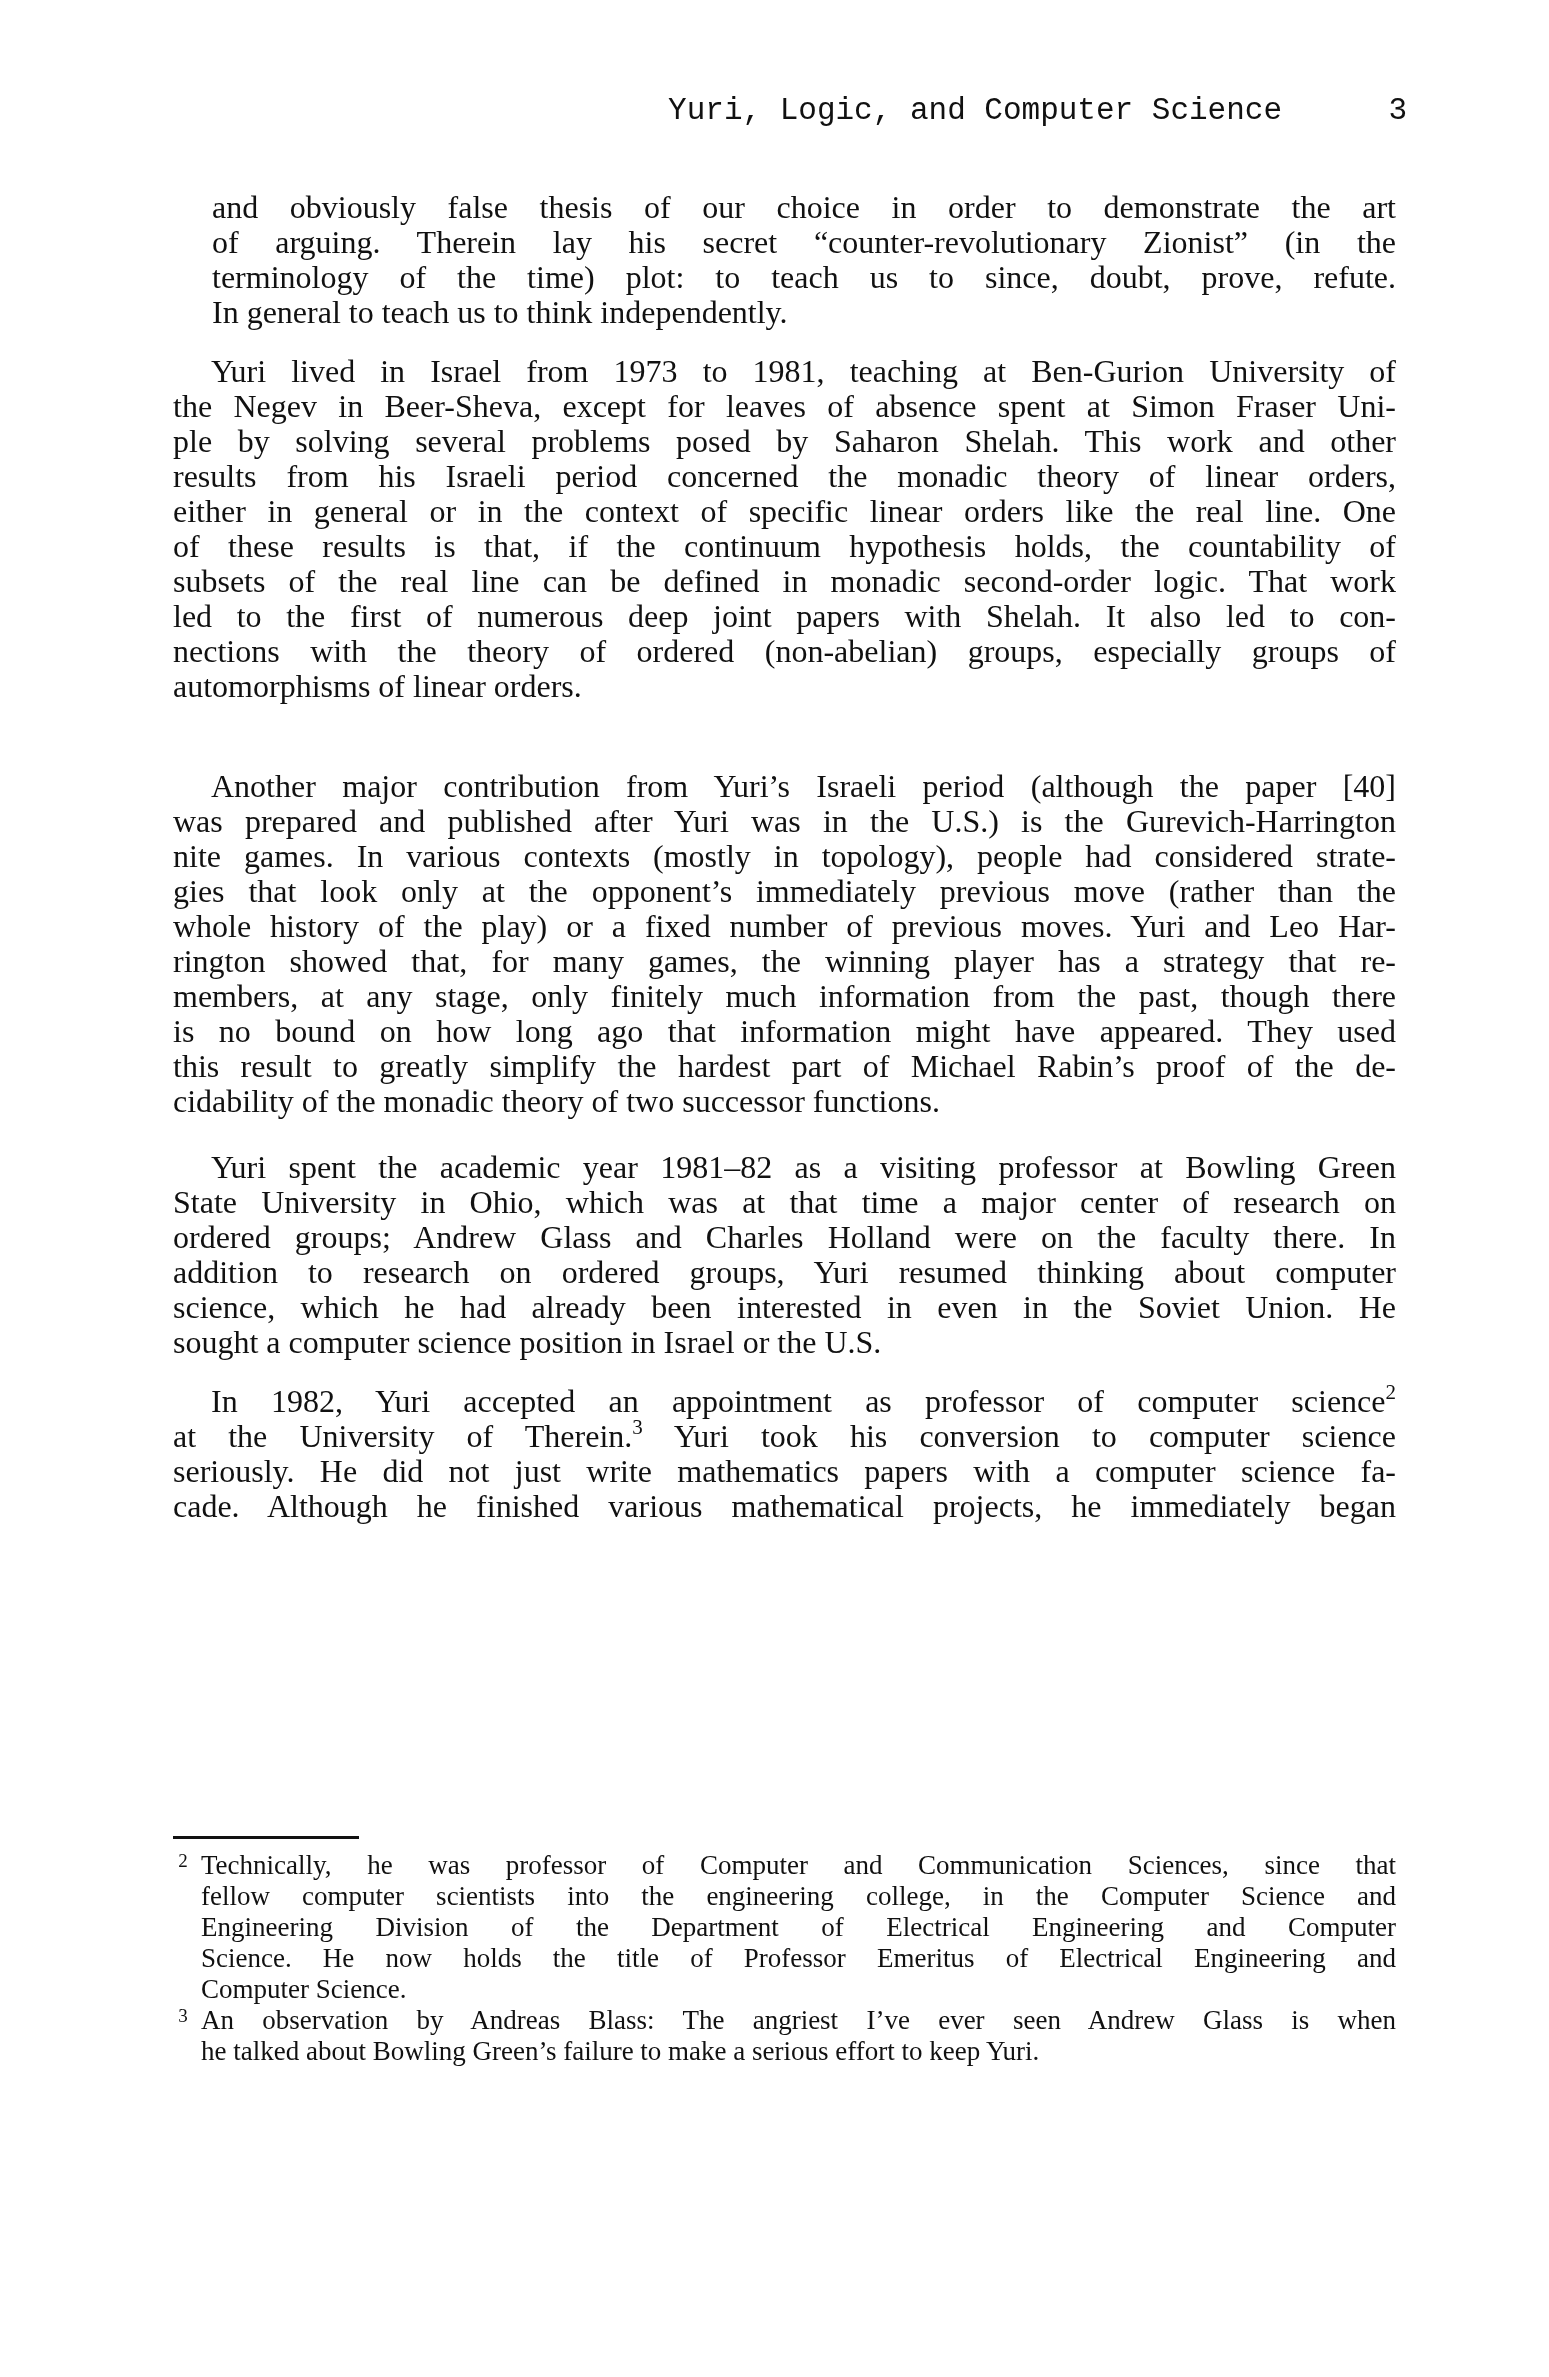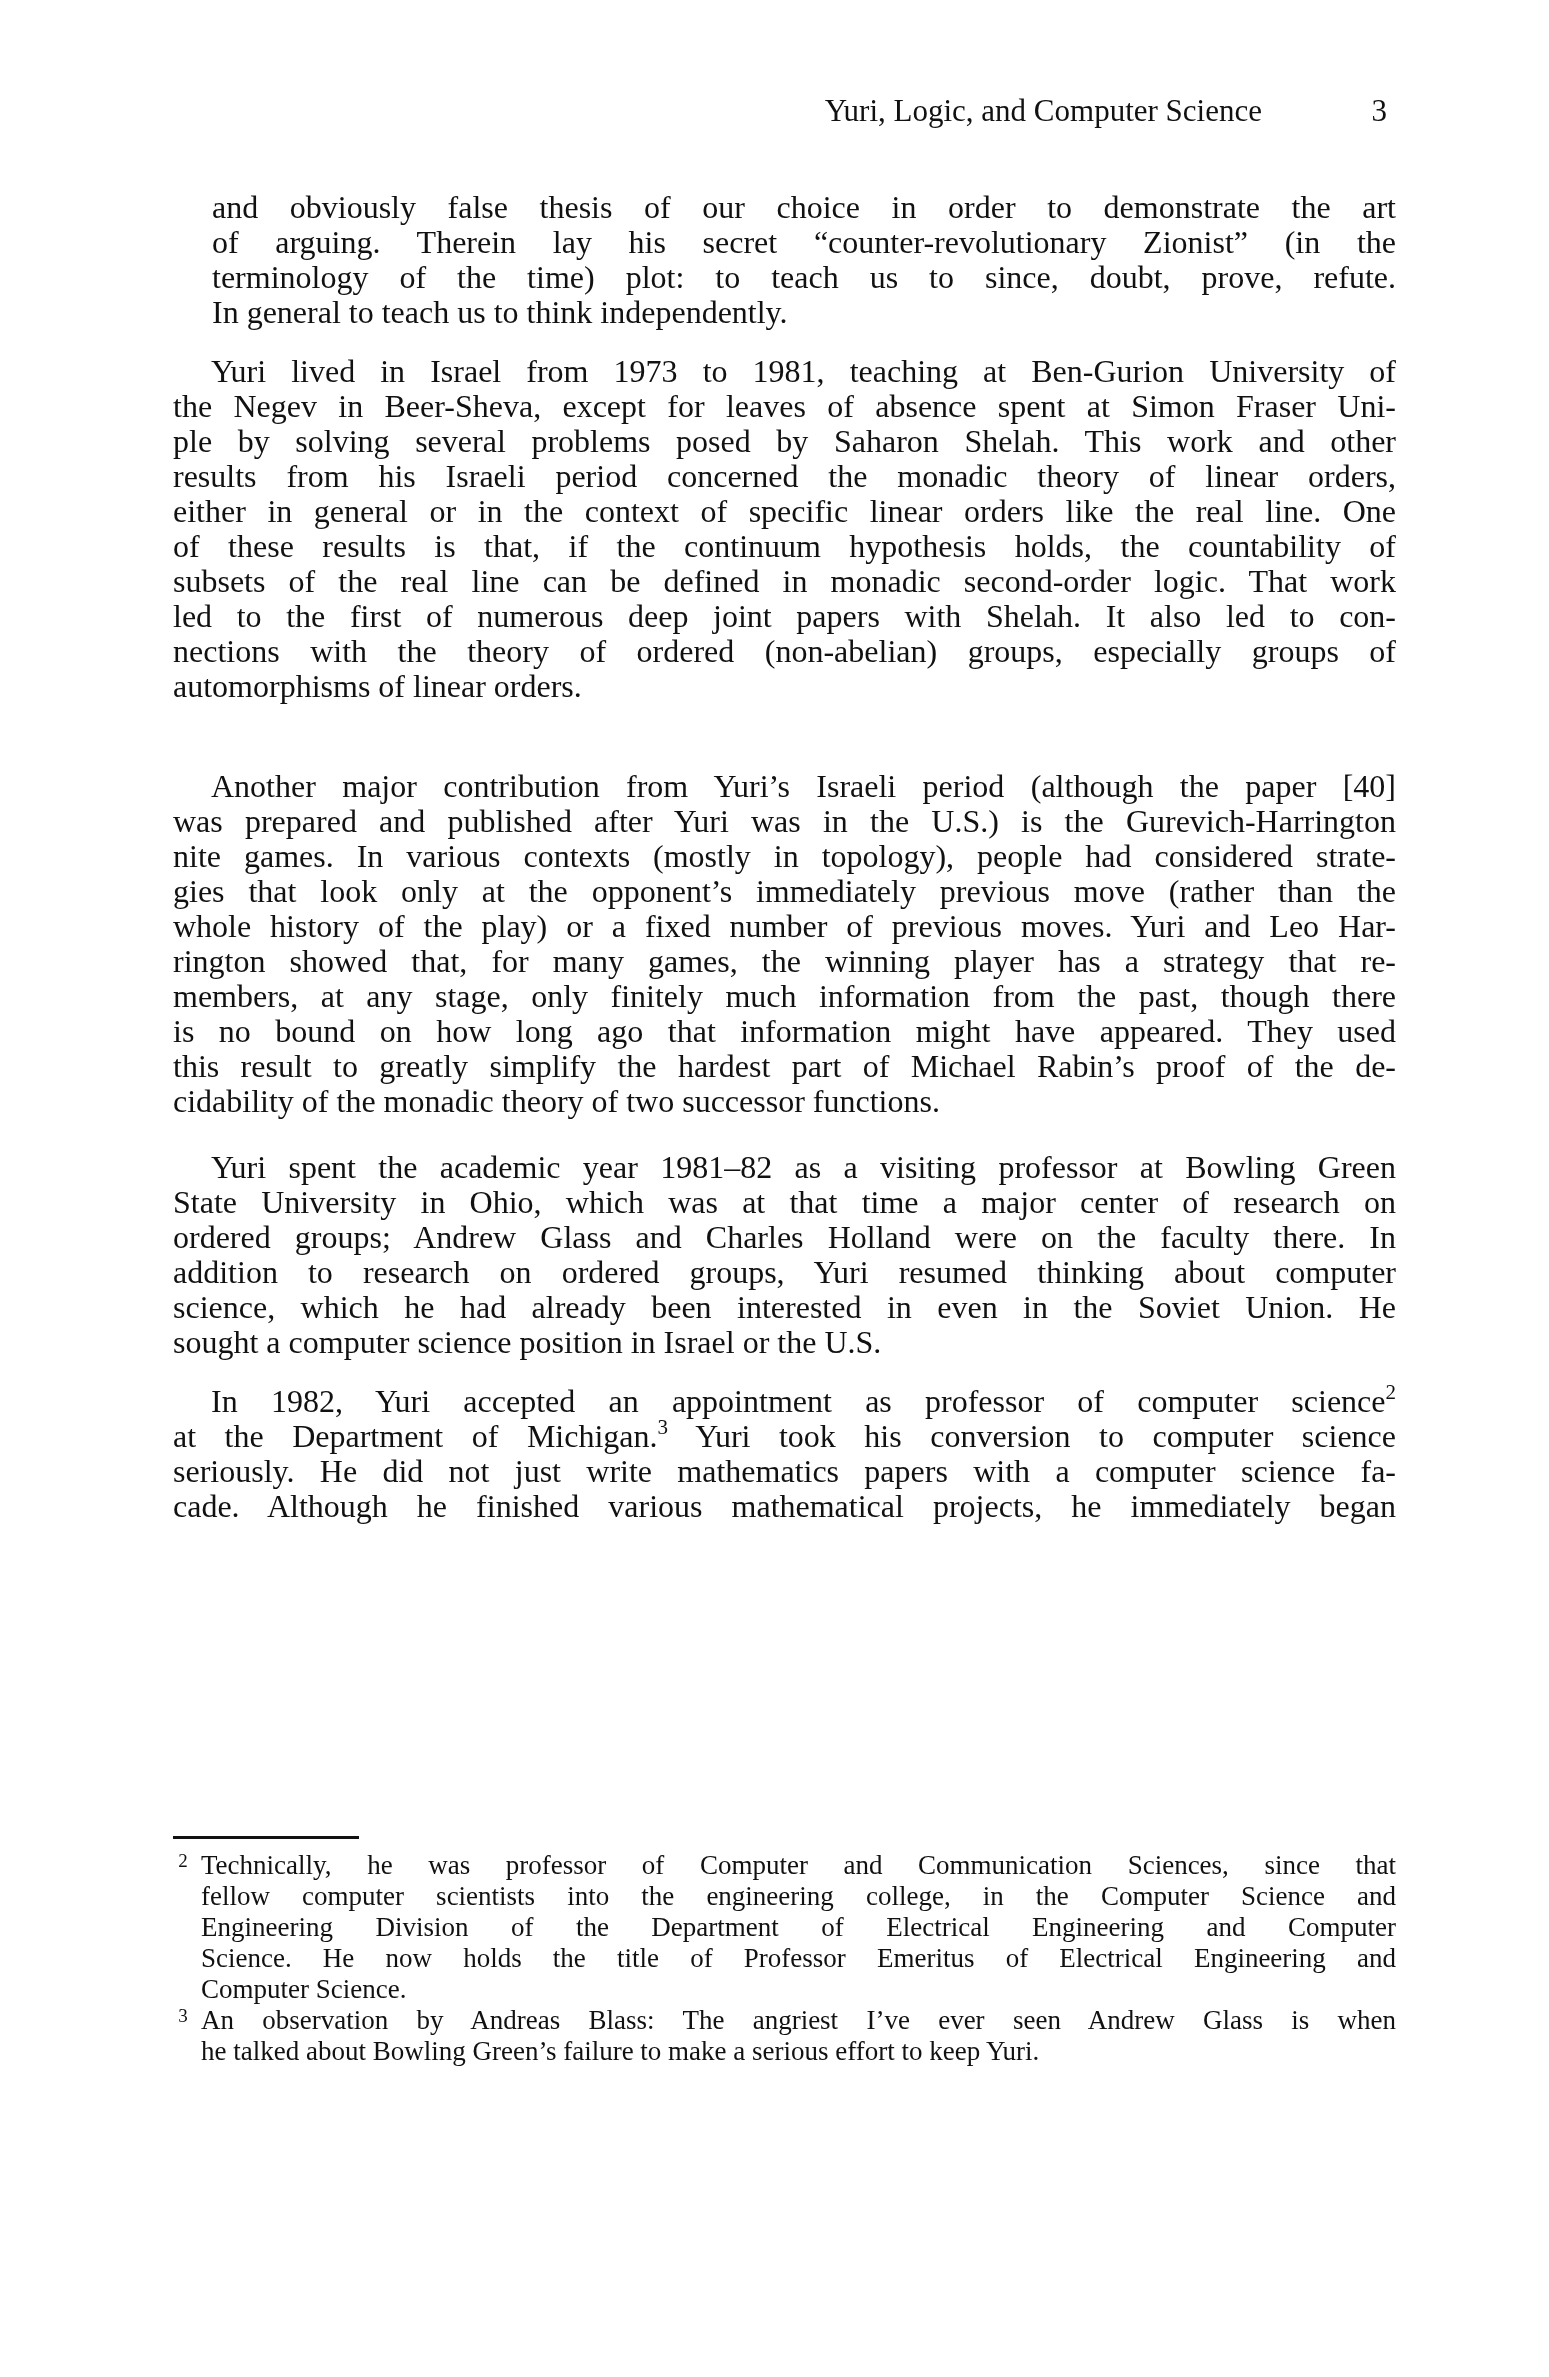--- a/index.html
+++ b/index.html
@@ -17,24 +17,24 @@
     }
     .page {
       position: absolute;
       left: 0; top: 0;
       width: 1549px;
       height: 2377px;
     }
     .running-head {
       position: absolute;
       top: 93px;
-      left: 164px;
+      left: 184px;
       width: 1223px;
       height: 35px;
-      font-family: Liberation Serif, serif;
+      font-family: Liberation Mono, monospace;
       font-size: 31px;
       line-height: 35px;
     }
     .running-title {
       position: absolute;
       right: 125px;
       top: 0;
       white-space: nowrap;
     }
     .page-number {
@@ -161,21 +161,21 @@
     <span class="line"><span class="indent-space"></span><span>Yuri spent the academic year 1981–82 as a visiting professor at Bowling Green</span></span>
     <span class="line">State University in Ohio, which was at that time a major center of research on</span>
     <span class="line">ordered groups; Andrew Glass and Charles Holland were on the faculty there. In</span>
     <span class="line">addition to research on ordered groups, Yuri resumed thinking about computer</span>
     <span class="line">science, which he had already been interested in even in the Soviet Union. He</span>
     <span class="line last">sought a computer science position in Israel or the U.S.</span>
   </div>
 
   <div class="text-block body-block" style="top:1357px;margin-top:27px;">
     <span class="line"><span class="indent-space"></span><span>In 1982, Yuri accepted an appointment as professor of computer science</span><sup>2</sup></span>
-    <span class="line"><span>at the Department of Michigan.</span><sup>3</sup><span> Yuri took his conversion to computer science</span></span>
+    <span class="line"><span>at the University of Therein.</span><sup>3</sup><span> Yuri took his conversion to computer science</span></span>
     <span class="line">seriously. He did not just write mathematics papers with a computer science fa-</span>
     <span class="line">cade. Although he finished various mathematical projects, he immediately began</span>
   </div>
 
   <div class="footnote-rule"></div>
 
   <div class="footnotes">
     <div class="fn">
       <span class="fn-mark">2</span>
       <span class="fn-line">Technically, he was professor of Computer and Communication Sciences, since that</span>

